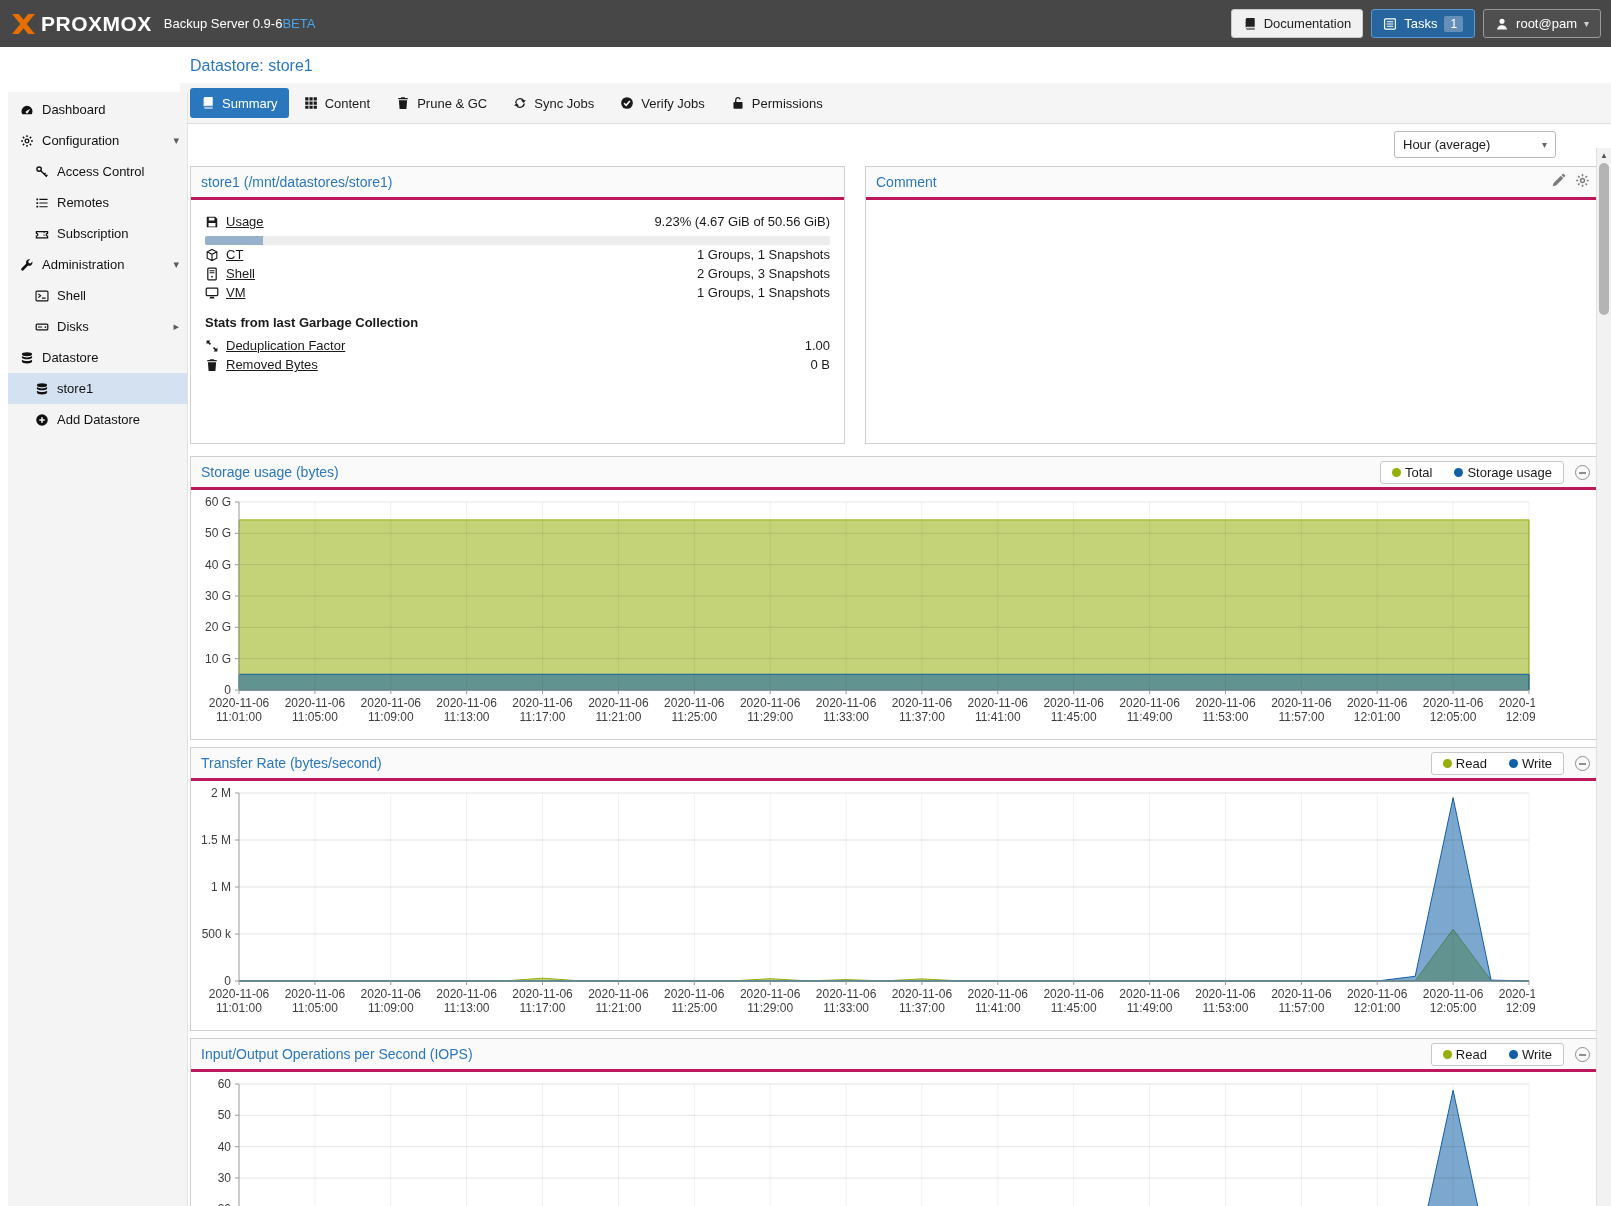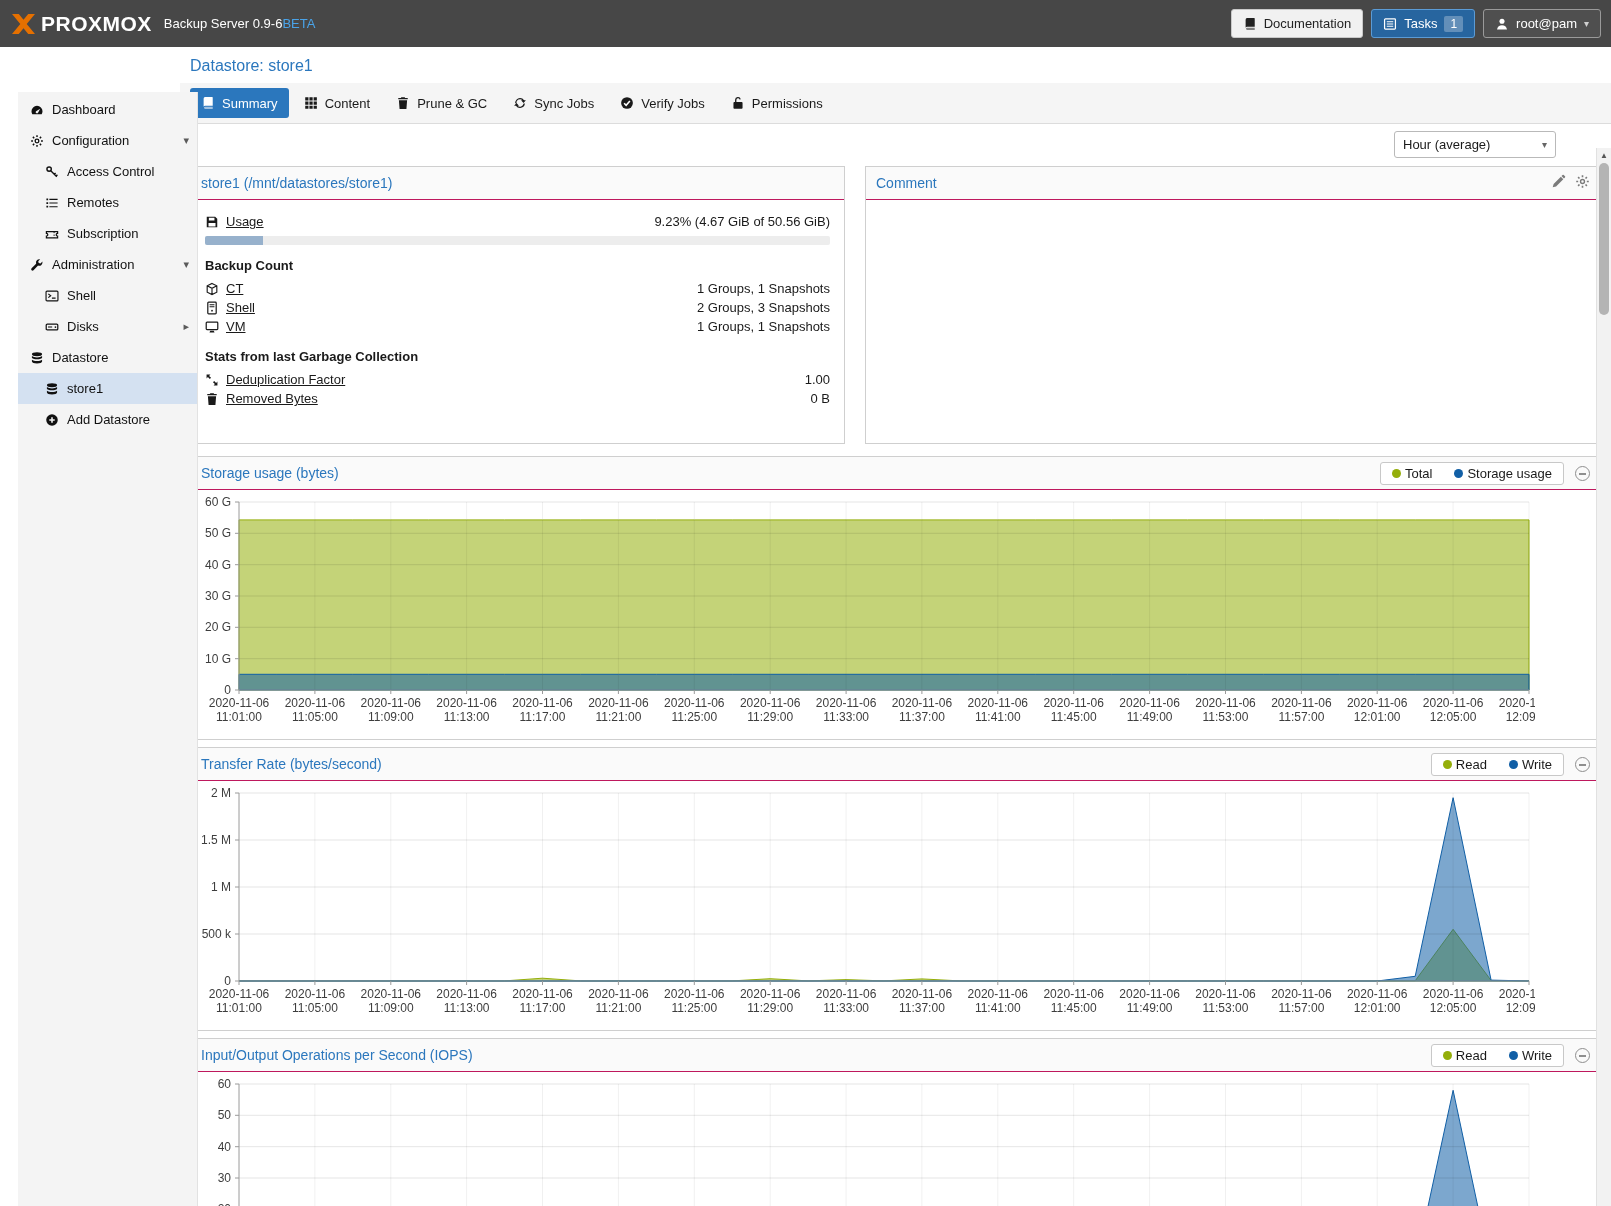--- a/index.html
+++ b/index.html
@@ -18,21 +18,21 @@
   .tb-btn { height:29px; display:flex; align-items:center; gap:7px; padding:0 11px;
     border-radius:3px; font-size:13px; cursor:pointer; }
   .btn-doc { background:#f1f1f1; border:1px solid #c9c9c9; color:#222; }
   .btn-tasks { background:#27659f; border:1px solid #5b9bd5; color:#fff; }
   .btn-tasks .badge { background:rgba(255,255,255,.28); border-radius:2px; padding:1px 6px;
     font-size:12px; color:#fff; }
   .btn-user { background:#4f4f4f; border:1px solid #9a9a9a; color:#fff; }
   .caret-sm { font-size:10px; color:#cfcfcf; }
 
   
-  .sidebar { position:fixed; left:18px; top:47px; bottom:0; width:180px; background:#f4f4f4;
+  .sidebar { position:fixed; left:8px; top:47px; bottom:0; width:180px; background:#f4f4f4;
     border-right:1px solid #e2e2e2; padding-top:2px; z-index:40; }
   .nav-item { height:31px; display:flex; align-items:center; gap:8px; padding:0 8px 0 12px;
     cursor:pointer; color:#111; }
   .nav-item.child { padding-left:27px; }
   .nav-item.selected { background:#d4e1f1; }
   .nav-caret { margin-left:auto; color:#5a5a5a; font-size:11px; }
 
   
   .main { margin-left:180px; }
   .page-hd { background:#fff; padding:10px 10px 8px 10px; }
@@ -44,21 +44,21 @@
   .tab.active { background:#2b77bd; color:#fff; }
   .toolbar { background:#fff; height:40px; display:flex; align-items:center;
     justify-content:flex-end; padding-right:55px; }
   .select { width:162px; height:27px; background:#fff; border:1px solid #b9b9b9;
     border-radius:3px; display:flex; align-items:center; justify-content:space-between;
     padding:0 8px; cursor:pointer;margin-left:9px; }
   .select .caret-sm { color:#666; }
 
   .content { padding:2px 10px 10px 10px; }
   .panel { background:#fff; border:1px solid #cfcfcf; }
-  .panel-hd { height:33px; background:#fafafa; border-bottom:1px solid #be185d;
+  .panel-hd { height:33px; background:#fafafa; border-bottom:3px solid #be185d;
     display:flex; align-items:center; padding:0 10px; }
   .panel-title { color:#2b77bd; font-size:14px; }
   .hd-right { margin-left:auto; display:flex; align-items:center; }
 
   .row-top { display:flex; gap:20px; }
   .panel-summary { width:655px; height:278px; }
   .panel-comment { flex:1; height:278px; }
   .summary-body { padding:12px 14px; }
   .kv { display:flex; align-items:center; justify-content:space-between; min-height:19px; }
   .kv .k { display:flex; align-items:center; gap:7px;text-decoration:underline; }
@@ -323,21 +323,20 @@
                   </svg>
                 </span>
               <span>Usage</span>
             </span>
             <span>9.23% (4.67 GiB of 50.56 GiB)</span>
           </div>
           <div class="progress">
             <div class="fill" style="width: 9.23%;"></div>
           </div>
 
-          <div class="sec-title">Backup Count</div>
           <div class="kv">
             <span class="k">
               <span class="ic">
                   <svg viewBox="0 0 16 16">
                     <path fill="none" stroke="currentColor" stroke-width="1.3" d="M8 1.6l5.5 2.8v7.2L8 14.4l-5.5-2.8V4.4zM2.5 4.4L8 7.2l5.5-2.8M8 7.2v7.2"></path>
                   </svg>
                 </span>
               <span>CT</span>
             </span>
             <span>1 Groups, 1 Snapshots</span>

